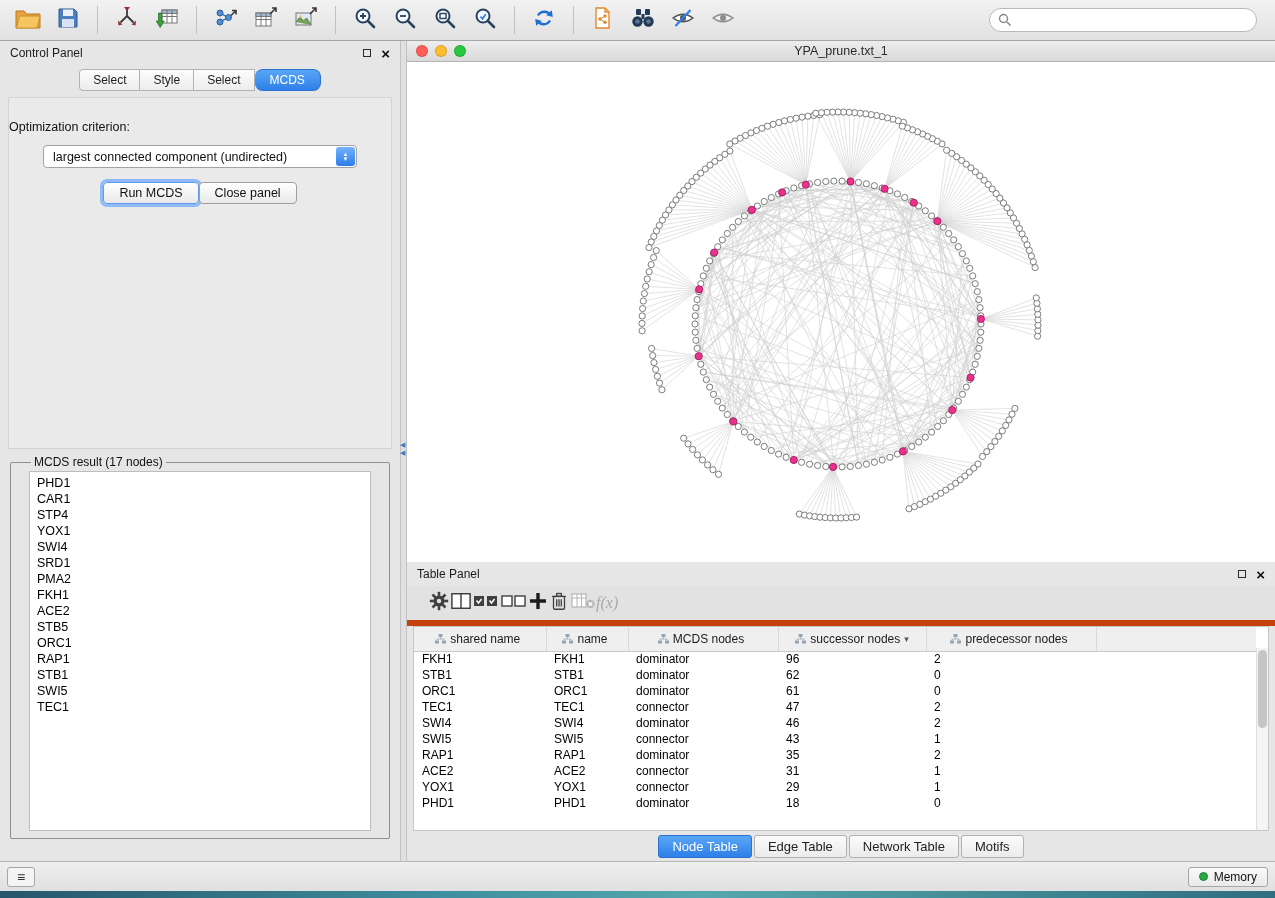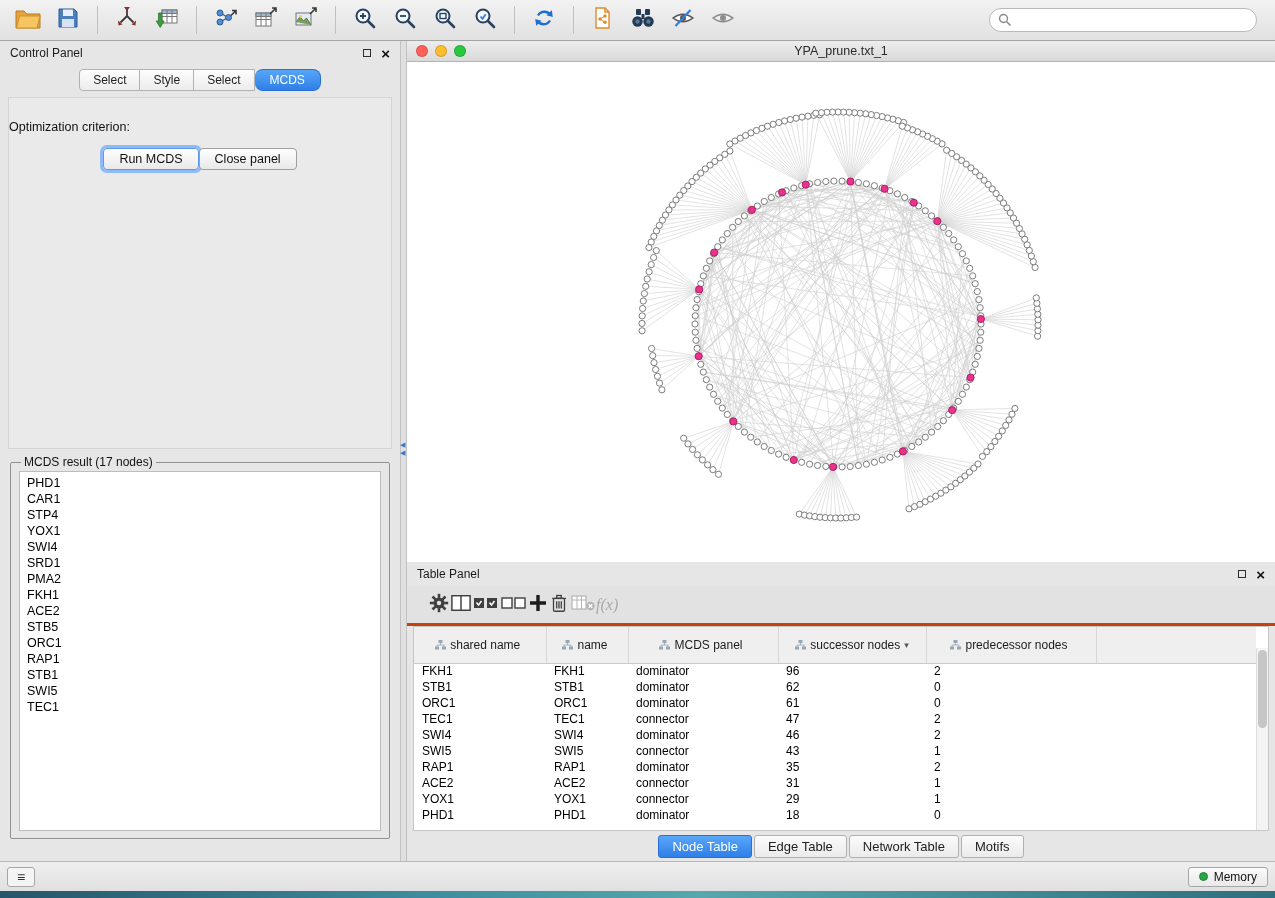--- a/index.html
+++ b/index.html
@@ -42,21 +42,21 @@
   .combo-stepper { width:19px; height:19px; margin-right:1px; border-radius:3px;
                    background:linear-gradient(#74b3fb,#2e7de8); display:flex; flex-direction:column;
                    align-items:center; justify-content:center; color:#fff; }
   .combo-stepper span { font-size:6px; line-height:5px; }
   .btn-row { display:flex; justify-content:center; margin-top:14px; }
   .btn { font-size:12.5px; color:#111; padding:3px 15px; border:1px solid #9f9f9f; border-radius:4px;
          background:linear-gradient(#ffffff,#e9e9e9); }
   .btn.focus { box-shadow:0 0 0 3px rgba(92,162,255,.65); border-color:#5f9ae6; }
 
   .result-fs { margin:6px 10px 22px; flex:1; min-height:0; border:1px solid #8f8f8f; border-radius:2px;
-               display:flex; flex-direction:column; padding:1px 6px 7px; }
+               display:flex; flex-direction:column; padding:1px 16px 7px; }
   .result-fs legend { font-size:12px; color:#111; padding:0 3px; margin-left:4px; }
   .result-list { flex:1; background:#fff; border:1px solid #bdbdbd; margin:1px 2px 0; padding:3px 7px;
                  font-size:12.5px; line-height:16px; color:#000; overflow:hidden; }
 
   
   .splitter { width:7px; flex:0 0 7px; background:#e0e0e0; border-left:1px solid #c2c2c2; border-right:1px solid #c2c2c2; position:relative; }
   .split-handle { position:absolute; top:400px; left:-1px; font-size:7px; color:#3b79c8; line-height:8px; }
 
   
   .right { flex:1; display:flex; flex-direction:column; min-width:0; }
@@ -66,27 +66,27 @@
                   display:flex; align-items:center; padding:0 9px; position:relative; }
   .traffic { display:flex; gap:7px; z-index:2; }
   .light { width:12px; height:12px; border-radius:50%; border:1px solid rgba(0,0,0,.15); }
   .net-title { position:absolute; left:0; right:0; text-align:center; font-size:12.5px; color:#2b2b2b; }
   .net-canvas { flex:1; background:#fff; position:relative; }
   .net-canvas svg { display:block; width:100%; height:100%; }
 
   
   .table-panel { flex:1; display:flex; flex-direction:column; background:#e6e6e6; min-height:0; }
   .tp-toolbar { height:40px; flex:0 0 40px; display:flex; align-items:center; padding-left:21px;
-                background:#e2e2e2; border-bottom:3px solid #c2410c; }
+                background:#e2e2e2; border-bottom:6px solid #c2410c; }
   .tp-icon { display:flex; align-items:center; justify-content:center; }
   .fx { font-family:"Liberation Serif", serif; font-style:italic; font-size:16px; color:#a9a9a9; }
 
   .table-area { flex:1; margin:0 6px; background:#fff; border:1px solid #c6c6c6; position:relative; overflow:hidden; min-height:0; }
   table { border-collapse:collapse; width:calc(100% - 12px); table-layout:fixed; }
-  th { height:36px; background:#efefef; border-right:1px solid #d8d8d8; border-bottom:1px solid #c9c9c9;
+  th { height:24px; background:#efefef; border-right:1px solid #d8d8d8; border-bottom:1px solid #c9c9c9;
        font-weight:normal; font-size:12px; color:#1c1c1c; white-space:nowrap; overflow:hidden; }
   th .col-label { margin:0 4px; vertical-align:middle; }
   th .col-icon { vertical-align:middle; }
   th .col-arrow { font-size:9px; color:#555; vertical-align:middle; }
   th.filler { border-right:none; }
   td { height:16px; font-size:12px; color:#000; padding:0 8px; white-space:nowrap; overflow:hidden; }
   td.num { text-align:left; }
   .v-scroll { position:absolute; top:21px; right:0; bottom:0; width:12px; background:#f4f4f4; border-left:1px solid #dedede; }
   .v-thumb { position:absolute; top:2px; left:1px; width:9px; height:78px; background:#c6c6c6; border-radius:5px; }
 
@@ -299,20 +299,27 @@
         </span>
       </div>
       <div class="cp-tabs">
           <div class="cp-tab">Select</div>
           <div class="cp-tab">Style</div>
           <div class="cp-tab">Select</div>
           <div class="cp-tab active">MCDS</div>
         </div>
       <div class="cp-surface">
         <div class="opt-label">Optimization criterion:</div>
+        <div class="combo">
+          <span class="combo-value">largest connected component (undirected)</span>
+          <span class="combo-stepper">
+              <span>▲</span>
+              <span>▼</span>
+            </span>
+        </div>
         <div class="btn-row">
           <button class="btn focus">Run MCDS</button>
           <button class="btn">Close panel</button>
         </div>
       </div>
       <fieldset class="result-fs">
         <legend>MCDS result (17 nodes)</legend>
         <div class="result-list">
             <div>PHD1</div>
             <div>CAR1</div>
@@ -1181,21 +1188,21 @@
                       <rect x="3.5" y="0" width="4" height="3" fill="#97a6b4"></rect>
                       <rect x="0" y="6.5" width="4" height="3" fill="#97a6b4"></rect>
                       <rect x="7" y="6.5" width="4" height="3" fill="#97a6b4"></rect>
                       <path d="M5.5 3 v2 M2 6.5 V5 h7 v1.5" stroke="#97a6b4" fill="none" stroke-width="0.8"></path>
                     </svg><span class="col-label">name</span></th>
                   <th><svg class="col-icon" width="11" height="10" viewBox="0 0 11 10">
                       <rect x="3.5" y="0" width="4" height="3" fill="#97a6b4"></rect>
                       <rect x="0" y="6.5" width="4" height="3" fill="#97a6b4"></rect>
                       <rect x="7" y="6.5" width="4" height="3" fill="#97a6b4"></rect>
                       <path d="M5.5 3 v2 M2 6.5 V5 h7 v1.5" stroke="#97a6b4" fill="none" stroke-width="0.8"></path>
-                    </svg><span class="col-label">MCDS panel</span></th>
+                    </svg><span class="col-label">MCDS nodes</span></th>
                   <th><svg class="col-icon" width="11" height="10" viewBox="0 0 11 10">
                       <rect x="3.5" y="0" width="4" height="3" fill="#97a6b4"></rect>
                       <rect x="0" y="6.5" width="4" height="3" fill="#97a6b4"></rect>
                       <rect x="7" y="6.5" width="4" height="3" fill="#97a6b4"></rect>
                       <path d="M5.5 3 v2 M2 6.5 V5 h7 v1.5" stroke="#97a6b4" fill="none" stroke-width="0.8"></path>
                     </svg><span class="col-label">successor nodes</span><span class="col-arrow">▾</span></th>
                   <th><svg class="col-icon" width="11" height="10" viewBox="0 0 11 10">
                       <rect x="3.5" y="0" width="4" height="3" fill="#97a6b4"></rect>
                       <rect x="0" y="6.5" width="4" height="3" fill="#97a6b4"></rect>
                       <rect x="7" y="6.5" width="4" height="3" fill="#97a6b4"></rect>

